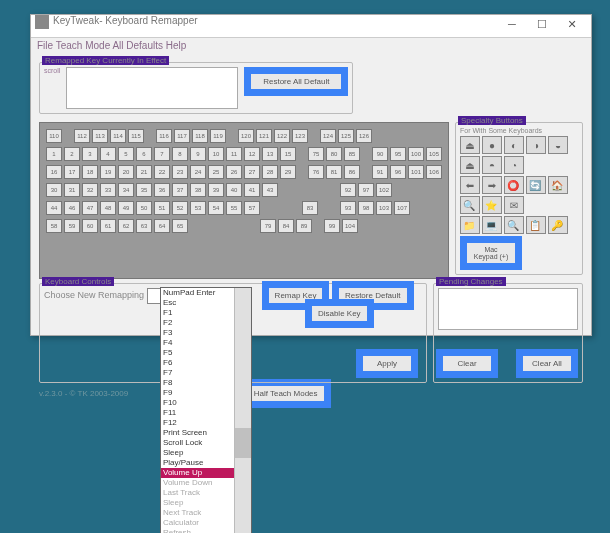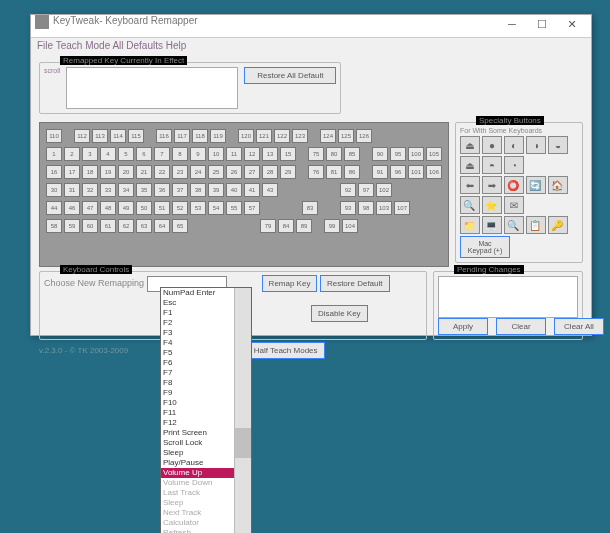--- a/index.html
+++ b/index.html
@@ -4,40 +4,40 @@
 <style>
 body{margin:0;background:#246b84;font-family:Tahoma,Arial,sans-serif;font-size:9px;color:#666;width:610px;height:533px;overflow:hidden}
 .window{position:absolute;left:30px;top:14px;width:560px;height:320px;background:#f0f0f0;border:1px solid #aaa;box-shadow:2px 2px 6px rgba(0,0,0,0.3)}
 .titlebar{height:22px;background:#fff;border-bottom:1px solid #ccc;display:flex;align-items:flex-start;padding:0 4px}
 .titlebar .appicon{width:14px;height:14px;background:#888;margin-right:4px}
 .titlebar .title{flex:1;color:#777;font-size:10px}
 .titlebar .winbtn{width:30px;height:18px;display:flex;align-items:center;justify-content:center;color:#555;font-size:11px}
 .menubar{height:16px;padding:2px 6px;color:#8a6b8a;font-size:10px}
 .content{padding:4px 8px}
 .fieldset{border:1px solid #bbb;border-radius:2px;padding:4px;margin-bottom:4px;position:relative}
-.fieldset .legend{position:absolute;top:-7px;left:20px;background:#000000;padding:0 3px;font-size:8px;color:#888}
+.fieldset .legend{position:absolute;top:-7px;left:2px;background:#4c1d95;padding:0 3px;font-size:8px;color:#888}
 .row1{display:flex;gap:4px}
 .scrollbox{width:170px;height:40px;background:#fff;border:1px solid #aaa}
-.btn{background:#e8e8e8;border:1px solid #3b82f6;padding:3px 6px;font-size:8px;color:#555;min-width:78px;text-align:center;white-space:nowrap}
+.btn{background:#e8e8e8;border:7px solid #3b82f6;padding:3px 6px;font-size:8px;color:#555;min-width:78px;text-align:center;white-space:nowrap}
 .col-btns{display:flex;flex-direction:column;gap:4px}
 .kbd-area{display:flex;gap:6px;margin-top:4px}
 .kbd{flex:1;background:#999;border:1px solid #777;padding:6px;display:flex;flex-direction:column;gap:4px}
 .krow{display:flex;gap:2px}
 .key{background:#e8e8e8;border:1px solid #777;font-size:6px;color:#666;text-align:center;line-height:12px;height:12px;min-width:12px;padding:0 1px}
 .kgap{width:8px}
 .side{width:140px;display:flex;flex-direction:column;gap:4px}
 .iconrow{display:flex;gap:2px;flex-wrap:wrap}
 .ico{width:18px;height:16px;background:#ddd;border:1px solid #888;display:flex;align-items:center;justify-content:center;font-size:10px}
 .controls-row{display:flex;gap:6px;margin-top:4px}
 .kc{flex:1}
 .kc .sel{color:#6a7090;font-size:10px;margin-bottom:4px}
 .combo{display:inline-block;width:78px;height:14px;background:#fff;border:1px solid #888;vertical-align:middle}
 .pending{width:140px}
 .pendbox{background:#fff;border:1px solid #aaa;height:40px}
-.bot-btns{display:flex;gap:8px;margin-top:0}
+.bot-btns{display:flex;gap:18px;justify-content:flex-end;margin-top:19px}
 .ver{color:#7097a0;font-size:8px;margin-top:2px}
 .dropdown{position:absolute;left:160px;top:287px;width:90px;background:#fff;border:1px solid #666;font-size:8px;color:#333;z-index:100}
 .dropdown div{padding:0 2px;line-height:10px;white-space:nowrap}
 .dropdown .hl{background:#be185d;color:#fff}
 .dropdown .grey{color:#aaa}
 .dd-scroll{position:absolute;right:0;top:0;bottom:0;width:12px;background:#e0e0e0;border-left:1px solid #bbb}
 .dd-thumb{position:absolute;right:0;top:140px;width:12px;height:30px;background:#c0c0c0}
 </style>
 </head>
 <body>
@@ -252,21 +252,21 @@
     <div class="controls-row">
       <div class="fieldset kc">
         <div class="legend">Keyboard Controls</div>
         <div>
           <span style="color:#888">Choose New Remapping</span>
           <span class="combo"></span>
           <span style="display:inline-block;width:30px"></span>
           <span class="btn">Remap Key</span>
           <span class="btn">Restore Default</span>
         </div>
-        <div style="margin-top:16px;text-align:center">
+        <div style="margin-top:4px;text-align:center">
           <span style="display:inline-block;width:210px"></span>
           <span class="btn">Disable Key</span>
         </div>
       </div>
       <div class="fieldset pending">
         <div class="legend">Pending Changes</div>
         <div class="pendbox"></div>
         <div class="bot-btns">
           <div class="btn" style="min-width:36px">Apply</div>
           <div class="btn" style="min-width:36px">Clear</div>

